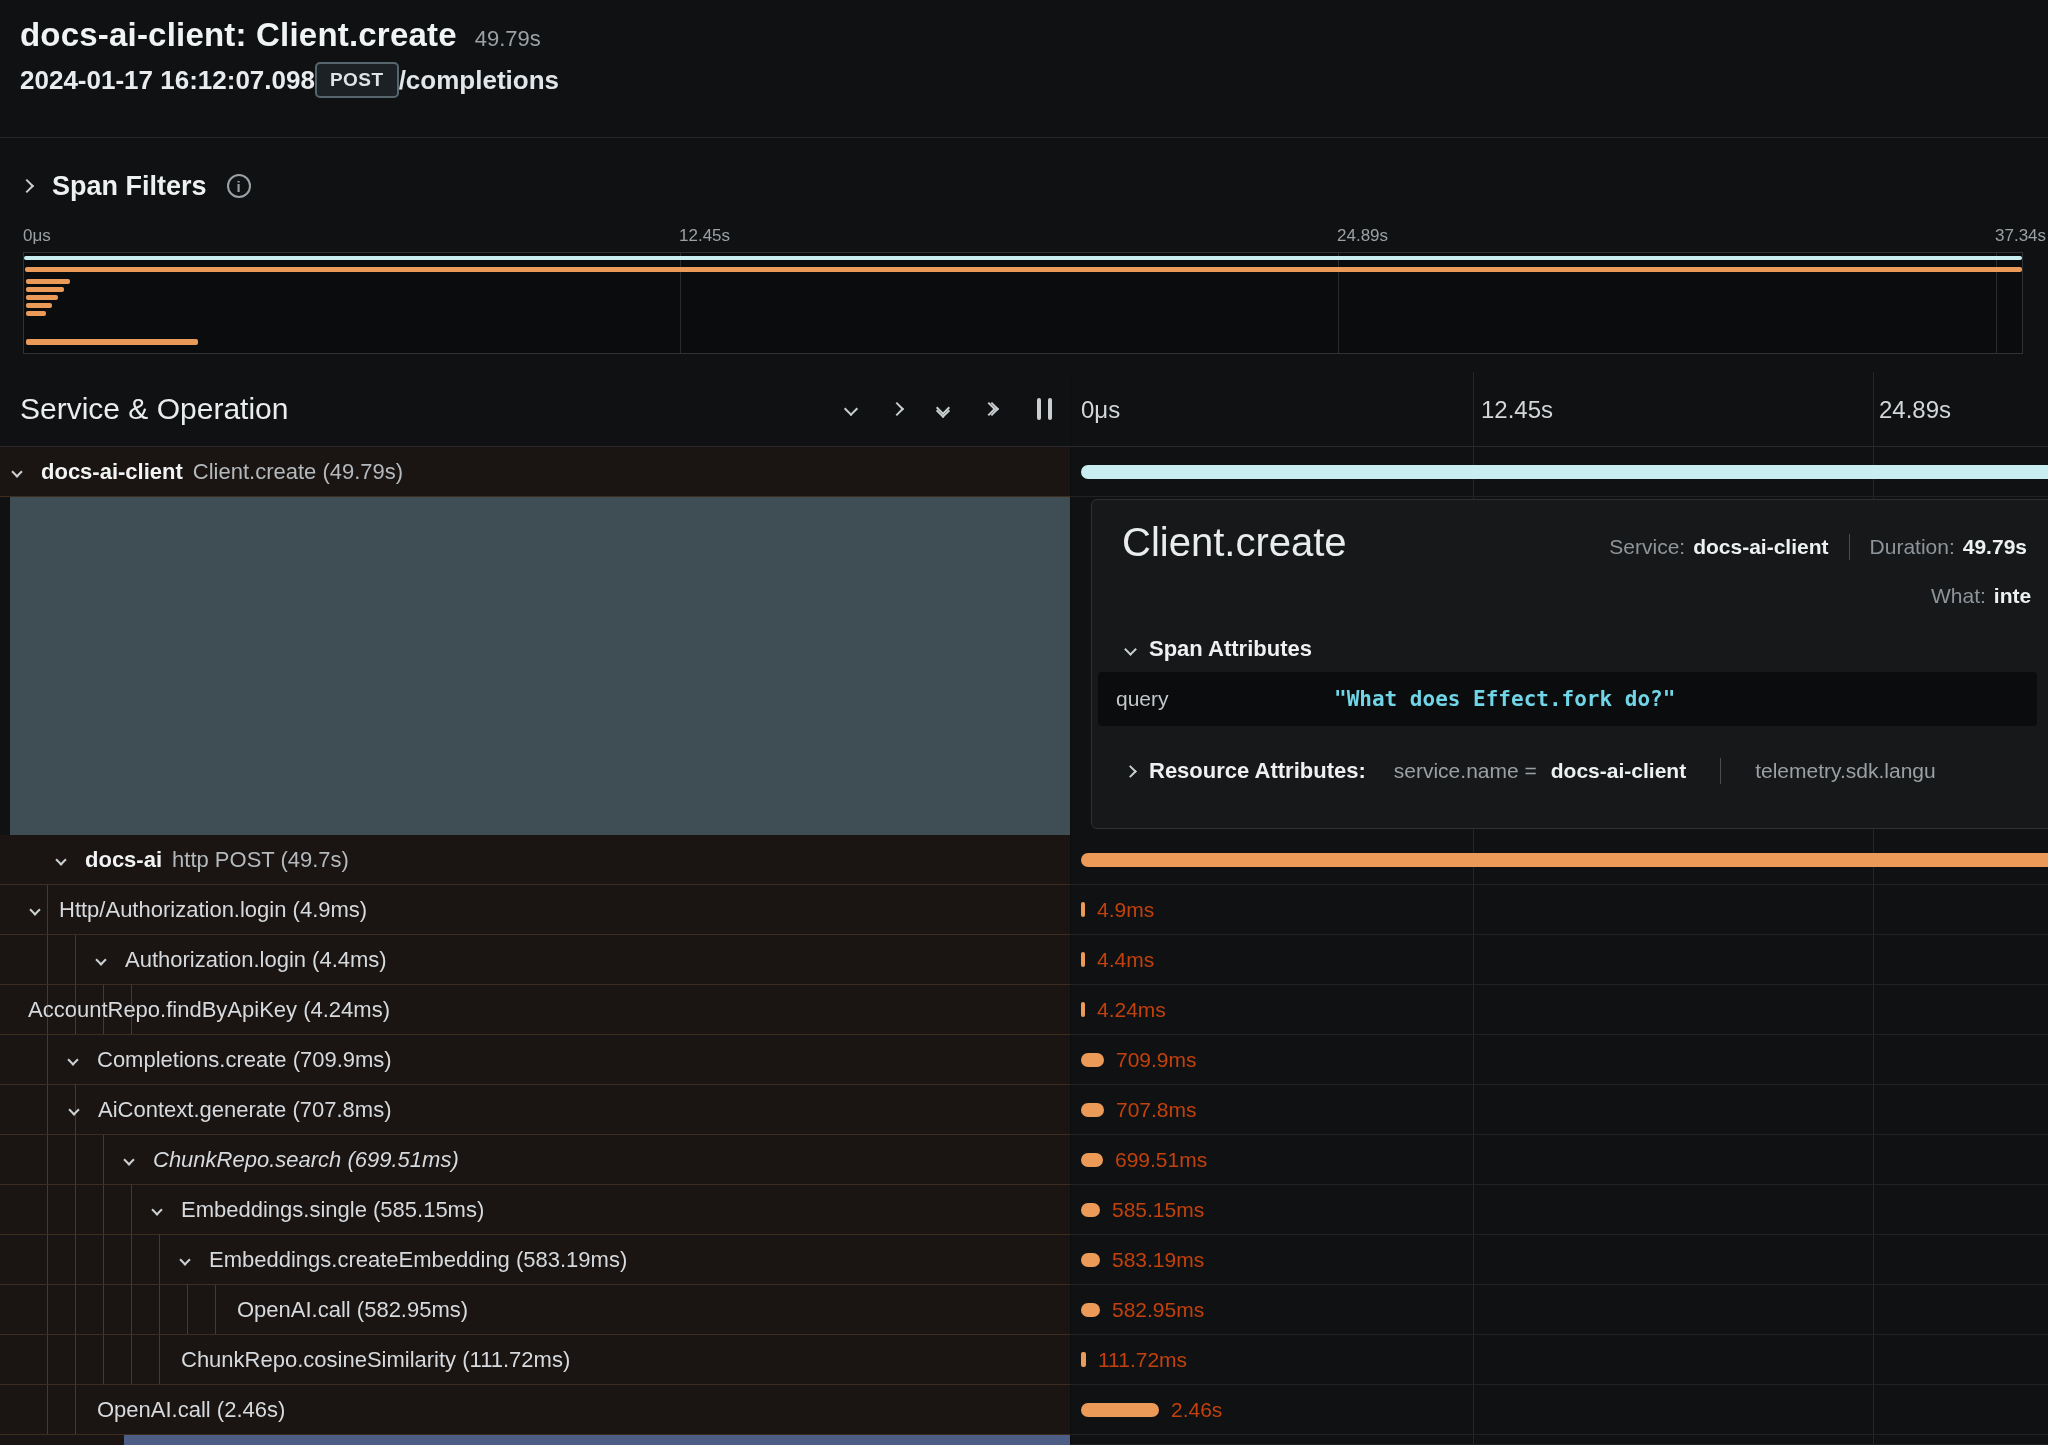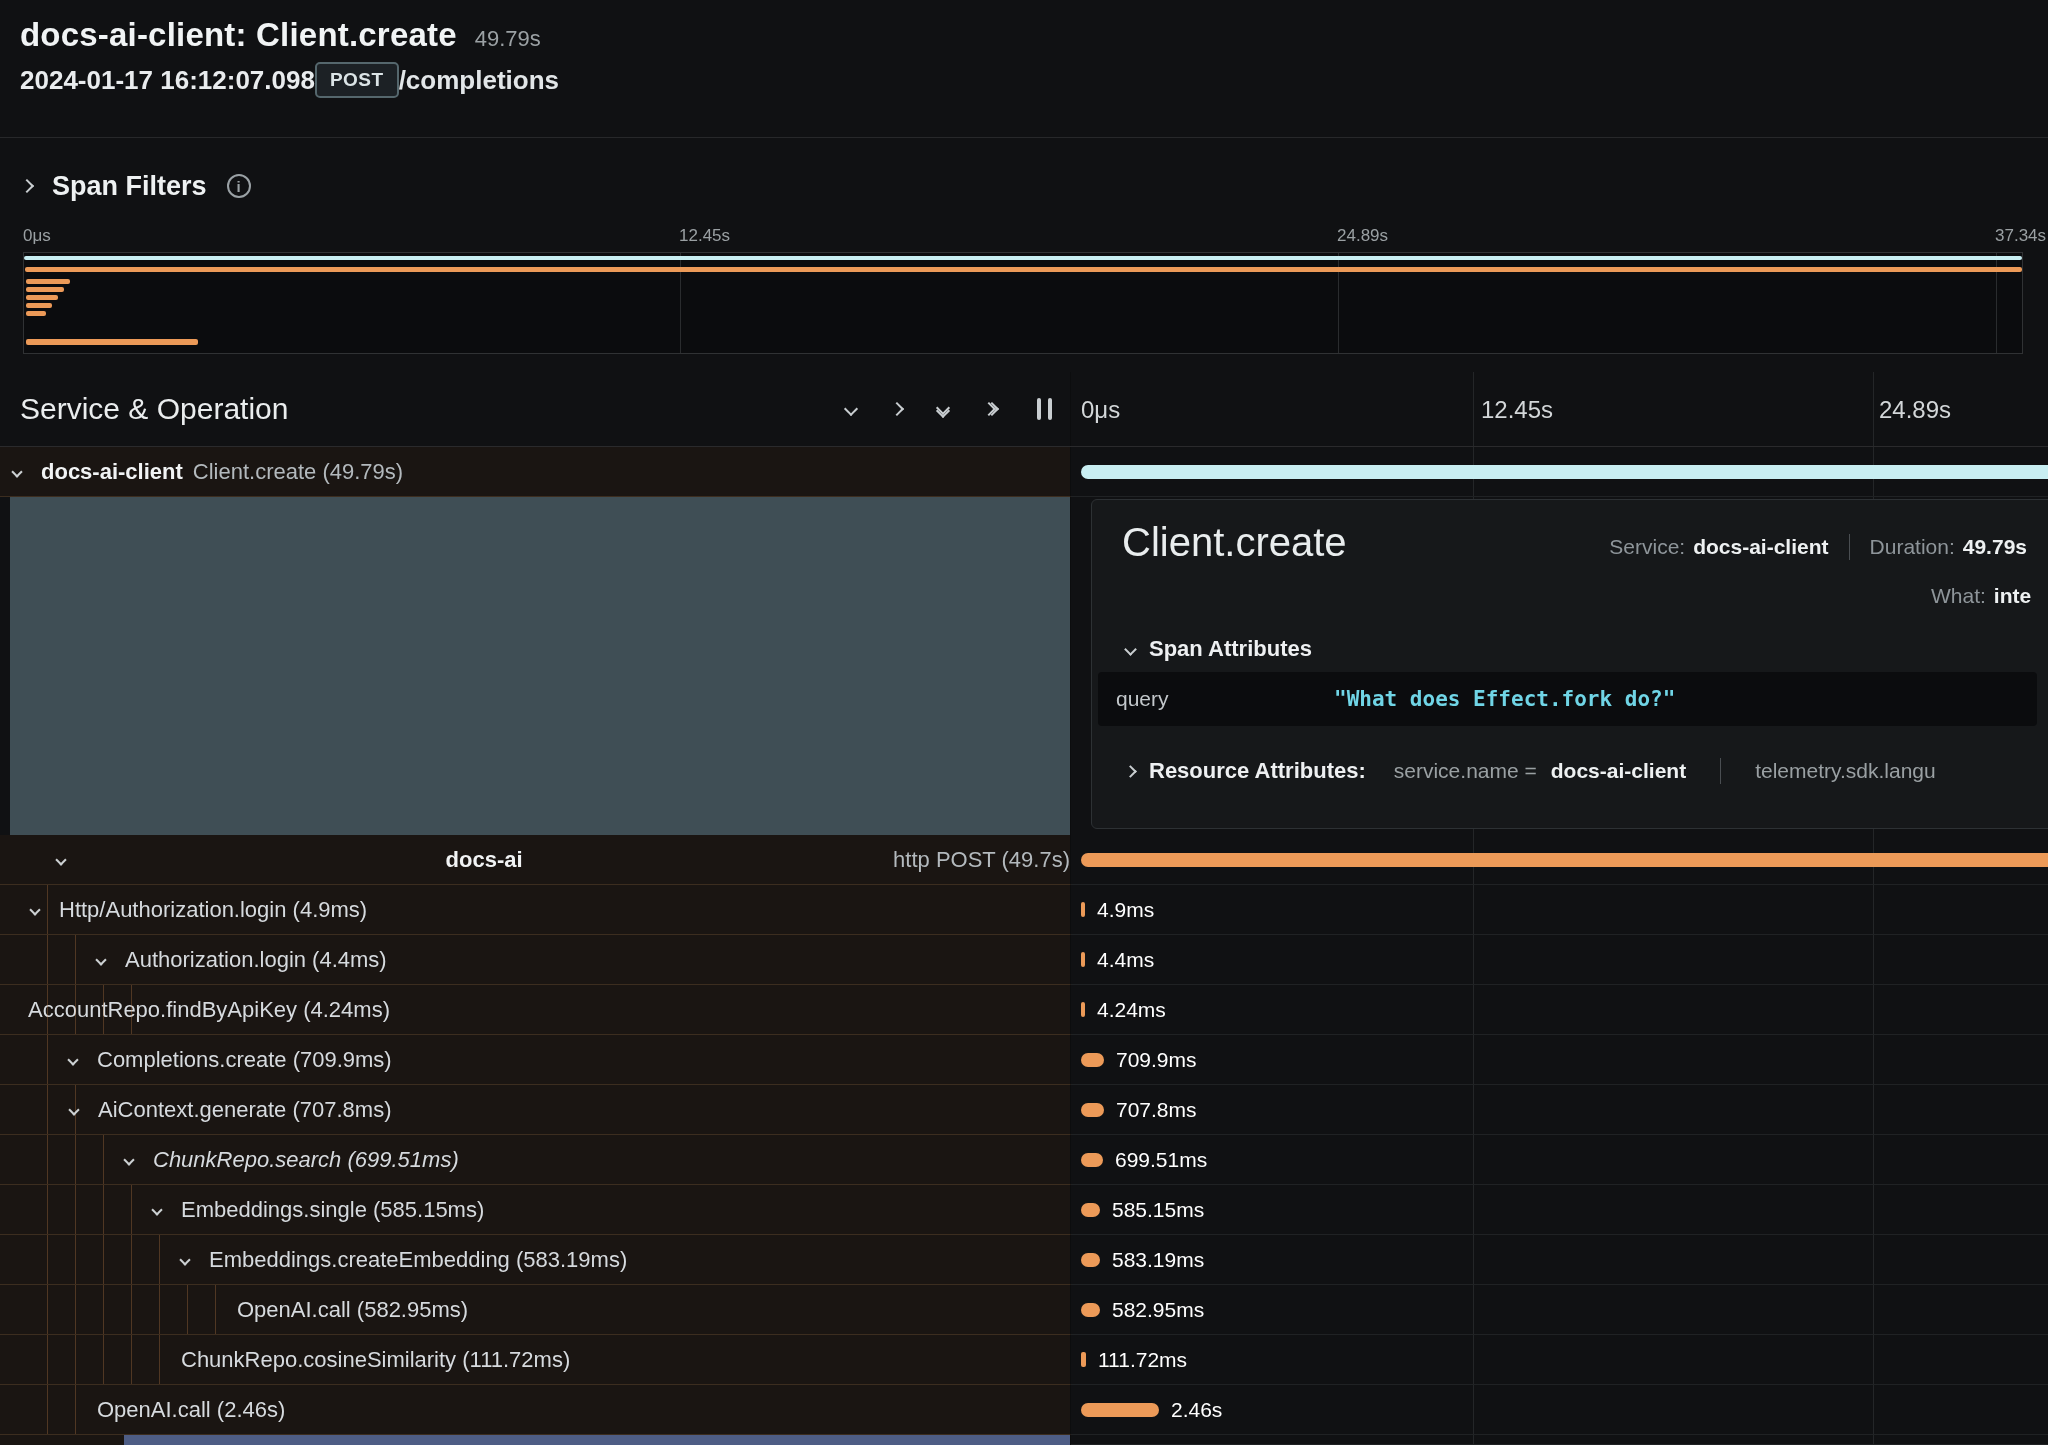--- a/index.html
+++ b/index.html
@@ -84,21 +84,21 @@
   .tree-chev { width:8px; height:8px; border-right:2px solid #cdd1d3; border-bottom:2px solid #cdd1d3;
     transform:rotate(45deg); cursor:pointer; }
   .svc { font-weight:700; color:#f1f3f4; margin-right:10px; }
   .op { color:#d6dade; }
   .op.dim { color:#b3b9bd; }
 
   .bar { height:14px; border-radius:7px; background:var(--orange); margin-left:10px; flex:0 0 auto; }
   .bar.cyan { background:var(--cyan); }
   .bar.full { width:calc(100% - 10px); border-radius:7px 0 0 7px; }
   .bar.tick { width:4px; height:15px; border-radius:2px; }
-  .bar-label { margin-left:12px; font-size:21px; color:#ffffff; }
+  .bar-label { margin-left:12px; font-size:21px; color:#c2410c; }
 
   
   .detail-block { display:flex; height:338px; }
   .db-left { width:1071px; flex:0 0 1071px; padding-left:10px; border-right:1px solid #0c0d0e; }
   .selection { width:100%; height:100%; background:var(--selection); }
   .db-right { flex:1; position:relative; }
   .detail-card { position:absolute; left:20px; top:2px; width:967px; height:330px;
     background:#16181a; border:1px solid #2d3134; border-radius:6px; z-index:2; }
   .card-title { position:absolute; left:30px; top:20px; font-size:40px; font-weight:500; color:#e9edee; }
   .card-meta1 { position:absolute; top:34px; right:30px; font-size:21px; display:flex; align-items:center; }
@@ -248,21 +248,21 @@
             <span class="res-value">docs-ai-client</span>
             <span class="mdiv"></span>
             <span class="res-more">telemetry.sdk.langu</span>
           </div>
         </div>
       </div>
     </div>
 
     <div id="span-rows">
         <div class="span-row">
-          <div class="cell-left" style="padding-left: 57px; justify-content: space-between;">
+          <div class="cell-left" style="padding-left: 57px;">
             <span class="chev-slot">
               <span class="tree-chev"></span>
             </span>
             <span class="svc">docs-ai</span>
             <span class="op dim">http POST (49.7s)</span>
           </div>
           <div class="cell-right">
             <div class="bar full"></div>
           </div>
         </div>

